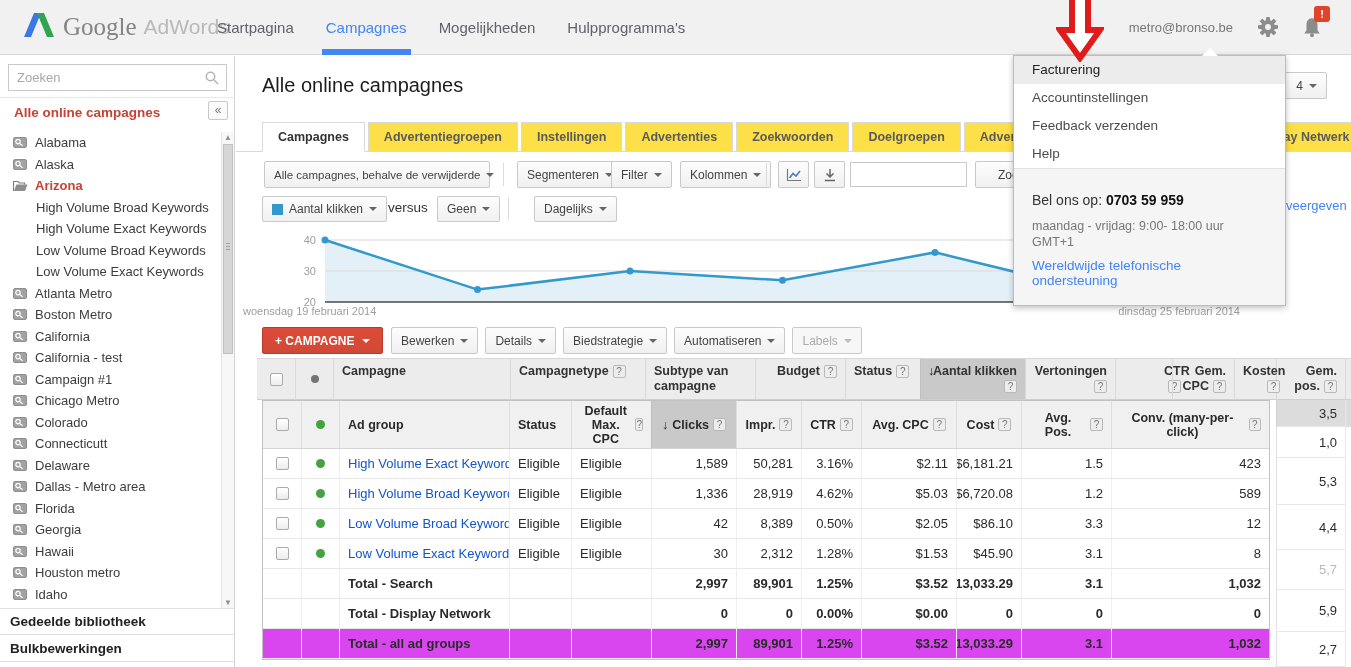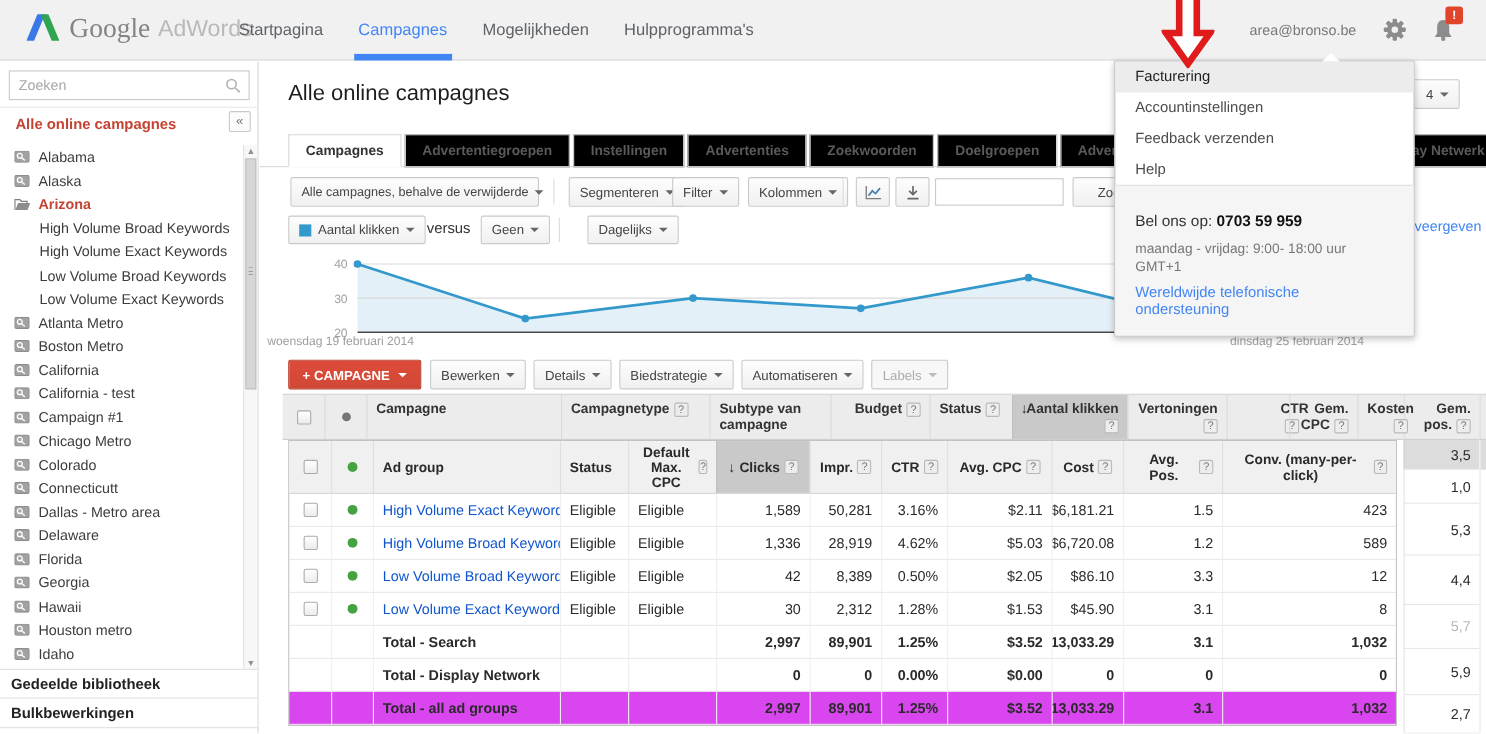--- a/index.html
+++ b/index.html
@@ -42,21 +42,21 @@
   #sb-thumb::after { content:""; position:absolute; left:2px; right:2px; top:98px; height:7px;
      background:repeating-linear-gradient(#9f9f9f 0 1px, transparent 1px 3px); }
   .sb-footer { position:absolute; left:0; width:234px; padding-left:10px; font-weight:bold; font-size:13.5px; color:#222; border-top:1px solid #e0e0e0; display:flex; align-items:center; cursor:pointer; background:#fff; }
   #sb-footer-0 { top:552px; height:26px; }
   #sb-footer-1 { top:578px; height:28px; border-bottom:1px solid #e0e0e0; }
 
   
   #page-title { position:absolute; left:262px; top:74px; font-size:20px; color:#1d1d1d; }
   #tab-baseline { position:absolute; left:236px; top:151px; width:1115px; height:1px; background:#d9d9d9; z-index:1; }
   #tabs { position:absolute; left:262px; top:122px; display:flex; z-index:2; }
-  .tab { height:30px; line-height:28px; padding:0 15px; background:#000000; border:1px solid #d9d9d9; margin-right:3px; font-size:12.5px; font-weight:bold; color:#5a5a5a; cursor:pointer; white-space:nowrap; }
+  .tab { height:30px; line-height:28px; padding:0 15px; background:#fde047; border:1px solid #d9d9d9; margin-right:3px; font-size:12.5px; font-weight:bold; color:#5a5a5a; cursor:pointer; white-space:nowrap; }
   .tab.active { background:#fff; border-bottom-color:#fff; color:#333; }
   #partial-tab { position:absolute; left:1237px; top:122px; z-index:2; }
   #date-range-btn { position:absolute; left:1245px; top:72px; width:82px; justify-content:flex-end; }
   #weergeven { position:absolute; left:1286px; top:198px; color:#4285f4; font-size:13px; cursor:pointer; }
 
   .btn { position:absolute; display:inline-flex; align-items:center; gap:6px; height:27px; padding:0 9px; background:linear-gradient(#fdfdfd,#f0f0f0); border:1px solid #c9c9c9; border-radius:2px; font-size:12px; color:#444; cursor:pointer; white-space:nowrap; }
   .caret { width:0; height:0; border-left:4px solid transparent; border-right:4px solid transparent; border-top:4px solid #666; flex:none; }
   .btn.disabled { color:#ababab; cursor:default; background:#f7f7f7; }
   .btn.disabled .caret { border-top-color:#bbb; }
   .vsep { position:absolute; width:1px; background:#dcdcdc; }
@@ -156,21 +156,21 @@
       </span>
       <span class="logo-google">Google</span>
       <span class="logo-adwords">AdWords</span>
     </div>
     <div id="top-nav">
         <div class="nav-item">Startpagina</div>
         <div class="nav-item active">Campagnes</div>
         <div class="nav-item">Mogelijkheden</div>
         <div class="nav-item">Hulpprogramma's</div>
       </div>
-    <span id="account-email">area@bronso.be</span>
+    <span id="account-email">metro@bronso.be</span>
     <span id="gear-btn">
       <svg width="22" height="22" viewBox="0 0 22 22">
         <g fill="#8c8c8c">
           <rect x="9" y="1" width="4" height="20" rx="1"></rect>
           <rect x="9" y="1" width="4" height="20" rx="1" transform="rotate(45 11 11)"></rect>
           <rect x="9" y="1" width="4" height="20" rx="1" transform="rotate(90 11 11)"></rect>
           <rect x="9" y="1" width="4" height="20" rx="1" transform="rotate(135 11 11)"></rect>
           <circle cx="11" cy="11" r="7"></circle>
         </g>
         <circle cx="11" cy="11" r="3" fill="#f1f1f1"></circle>
@@ -319,31 +319,31 @@
           <span class="sb-label">Connecticutt</span>
         </div>
         <div class="sb-item campaign">
           <span class="sb-icon">
             <svg width="14" height="11" viewBox="0 0 14 11">
               <rect x="0.5" y="0.5" width="13" height="10" rx="1.5" fill="#a2a2a2" stroke="#8e8e8e"></rect>
               <circle cx="5" cy="4.6" r="2.2" fill="none" stroke="#fff" stroke-width="1.2"></circle>
               <line x1="6.6" y1="6.4" x2="9.6" y2="8.8" stroke="#fff" stroke-width="1.2"></line>
             </svg>
           </span>
+          <span class="sb-label">Delaware</span>
+        </div>
+        <div class="sb-item campaign">
+          <span class="sb-icon">
+            <svg width="14" height="11" viewBox="0 0 14 11">
+              <rect x="0.5" y="0.5" width="13" height="10" rx="1.5" fill="#a2a2a2" stroke="#8e8e8e"></rect>
+              <circle cx="5" cy="4.6" r="2.2" fill="none" stroke="#fff" stroke-width="1.2"></circle>
+              <line x1="6.6" y1="6.4" x2="9.6" y2="8.8" stroke="#fff" stroke-width="1.2"></line>
+            </svg>
+          </span>
           <span class="sb-label">Dallas - Metro area</span>
-        </div>
-        <div class="sb-item campaign">
-          <span class="sb-icon">
-            <svg width="14" height="11" viewBox="0 0 14 11">
-              <rect x="0.5" y="0.5" width="13" height="10" rx="1.5" fill="#a2a2a2" stroke="#8e8e8e"></rect>
-              <circle cx="5" cy="4.6" r="2.2" fill="none" stroke="#fff" stroke-width="1.2"></circle>
-              <line x1="6.6" y1="6.4" x2="9.6" y2="8.8" stroke="#fff" stroke-width="1.2"></line>
-            </svg>
-          </span>
-          <span class="sb-label">Delaware</span>
         </div>
         <div class="sb-item campaign">
           <span class="sb-icon">
             <svg width="14" height="11" viewBox="0 0 14 11">
               <rect x="0.5" y="0.5" width="13" height="10" rx="1.5" fill="#a2a2a2" stroke="#8e8e8e"></rect>
               <circle cx="5" cy="4.6" r="2.2" fill="none" stroke="#fff" stroke-width="1.2"></circle>
               <line x1="6.6" y1="6.4" x2="9.6" y2="8.8" stroke="#fff" stroke-width="1.2"></line>
             </svg>
           </span>
           <span class="sb-label">Florida</span>

